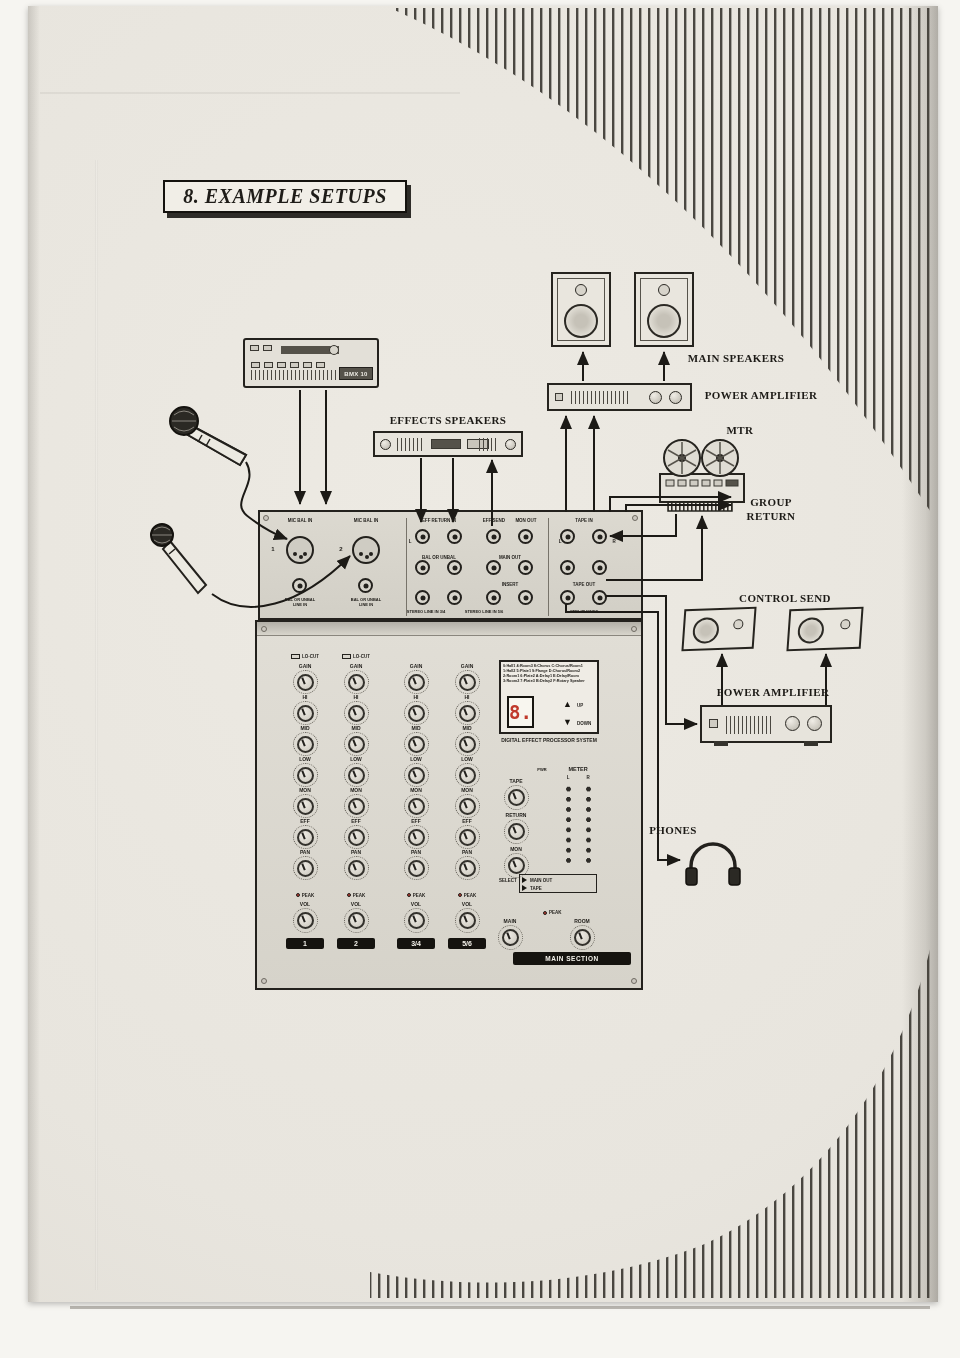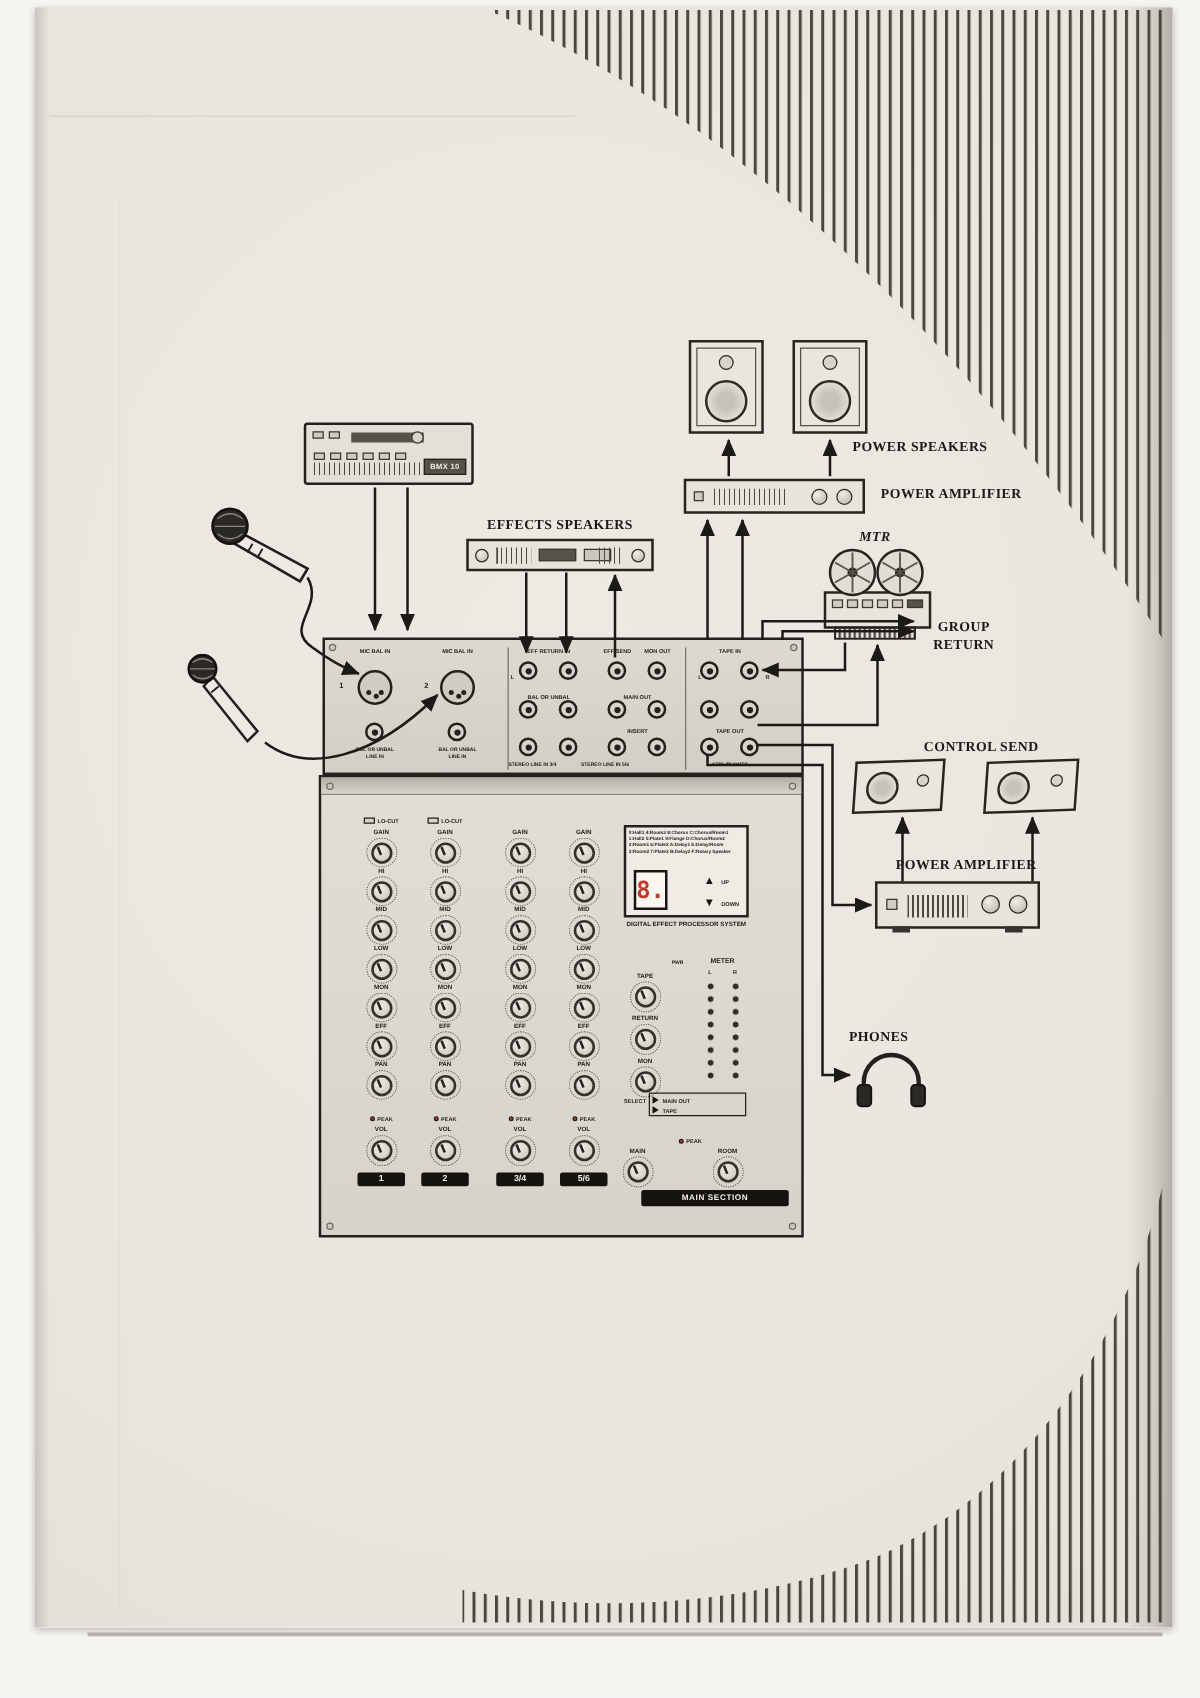--- a/index.html
+++ b/index.html
@@ -114,20 +114,23 @@
     <path d="M390,8 L936,8 L936,520 Q690,140 390,8 Z" fill="url(#hatch)" opacity="0.88"></path>
     <path d="M936,922 L936,1298 L370,1298 L370,1272 C480,1292 600,1284 700,1246 C820,1194 908,1068 936,922 Z" fill="url(#hatch)" opacity="0.88"></path>
   </svg>
 
   <div class="edge-l"></div>
   <div class="curl"></div>
   <div class="crease-v"></div>
   <div class="crease-h"></div>
   <div class="page-edge"></div>
 
+  <div class="title-box">
+    <span>8. EXAMPLE SETUPS</span>
+  </div>
 
   <div class="cas">
     <div class="btn" style="left:5px;top:5px;"></div>
     <div class="btn" style="left:18px;top:5px;"></div>
     <div class="slot"></div>
     <div class="dial"></div>
     <div class="btn" style="left:6px;top:22px;"></div>
     <div class="btn" style="left:19px;top:22px;"></div>
     <div class="btn" style="left:32px;top:22px;"></div>
     <div class="btn" style="left:45px;top:22px;"></div>
@@ -165,31 +168,31 @@
   <div class="spk" style="left:551px;top:272px;">
     <div class="inner"></div>
     <div class="tw"></div>
     <div class="wf"></div>
   </div>
   <div class="spk" style="left:634px;top:272px;">
     <div class="inner"></div>
     <div class="tw"></div>
     <div class="wf"></div>
   </div>
-  <div class="dlabel" style="left:681px;top:352px;width:110px;">POWER SPEAKERS</div>
+  <div class="dlabel" style="left:681px;top:352px;width:110px;">MAIN SPEAKERS</div>
 
   <div class="unit" style="left:547px;top:383px;width:145px;height:28px;">
     <div style="position:absolute;left:6px;top:8px;width:8px;height:8px;border:1px solid #3a3832;background:#cfccc3;"></div>
     <div class="vents" style="position:absolute;left:22px;top:6px;width:60px;height:13px;"></div>
     <div class="knob-s" style="position:absolute;right:28px;top:6px;width:13px;height:13px;"></div>
     <div class="knob-s" style="position:absolute;right:8px;top:6px;width:13px;height:13px;"></div>
   </div>
   <div class="dlabel" style="left:701px;top:389px;width:120px;">POWER AMPLIFIER</div>
 
-  <div class="dlabel" style="left:680px;top:424px;width:40px;font-style:italic;">MTR</div>
+  <div class="dlabel" style="left:720px;top:424px;width:40px;">MTR</div>
   <svg class="layer" style="left:658px;top:436px;" width="90" height="78">
     <defs>
       <pattern id="pins" width="4" height="10" patternUnits="userSpaceOnUse">
         <rect x="1" y="0" width="1.6" height="10" fill="#34312b"></rect>
       </pattern>
     </defs>
     <rect x="2" y="38" width="84" height="28" fill="#e7e4dc" stroke="#26241f" stroke-width="2"></rect>
     <circle cx="24" cy="22" r="18" fill="#e0ddd4" stroke="#26241f" stroke-width="2"></circle>
     <circle cx="62" cy="22" r="18" fill="#e0ddd4" stroke="#26241f" stroke-width="2"></circle>
     <circle cx="24" cy="22" r="4" fill="#26241f"></circle>
@@ -225,21 +228,21 @@
   <div class="dlabel" style="left:708px;top:686px;width:130px;">POWER AMPLIFIER</div>
   <div class="unit" style="left:700px;top:705px;width:132px;height:38px;">
     <div style="position:absolute;left:7px;top:12px;width:9px;height:9px;border:1px solid #3a3832;background:#cfccc3;"></div>
     <div class="vents" style="position:absolute;left:24px;top:9px;width:48px;height:18px;"></div>
     <div class="knob-s" style="position:absolute;right:30px;top:9px;width:15px;height:15px;"></div>
     <div class="knob-s" style="position:absolute;right:8px;top:9px;width:15px;height:15px;"></div>
     <div class="foot" style="left:12px;"></div>
     <div class="foot" style="right:12px;"></div>
   </div>
 
-  <div class="dlabel" style="left:676px;top:824px;width:54px;font-family:Liberation Serif, serif;">PHONES</div>
+  <div class="dlabel" style="left:646px;top:824px;width:54px;font-family:Liberation Serif, serif;">PHONES</div>
   <svg class="layer" style="left:684px;top:840px;" width="58" height="50">
     <path d="M7,34 L7,26 A22,22 0 0 1 51,26 L51,34" stroke="#23211d" stroke-width="3.5" fill="none"></path>
     <rect x="2" y="28" width="11px" height="17" rx="3" fill="#2b2924" stroke="#14120e" stroke-width="1.5"></rect>
     <rect x="45" y="28" width="11" height="17" rx="3" fill="#2b2924" stroke="#14120e" stroke-width="1.5"></rect>
   </svg>
 
   <div class="rear">
     <div class="screw" style="left:3px;top:3px;"></div>
     <div class="screw" style="right:3px;top:3px;"></div>
     <div class="t" style="left:23px;top:6px;width:34px;">MIC BAL IN</div>

